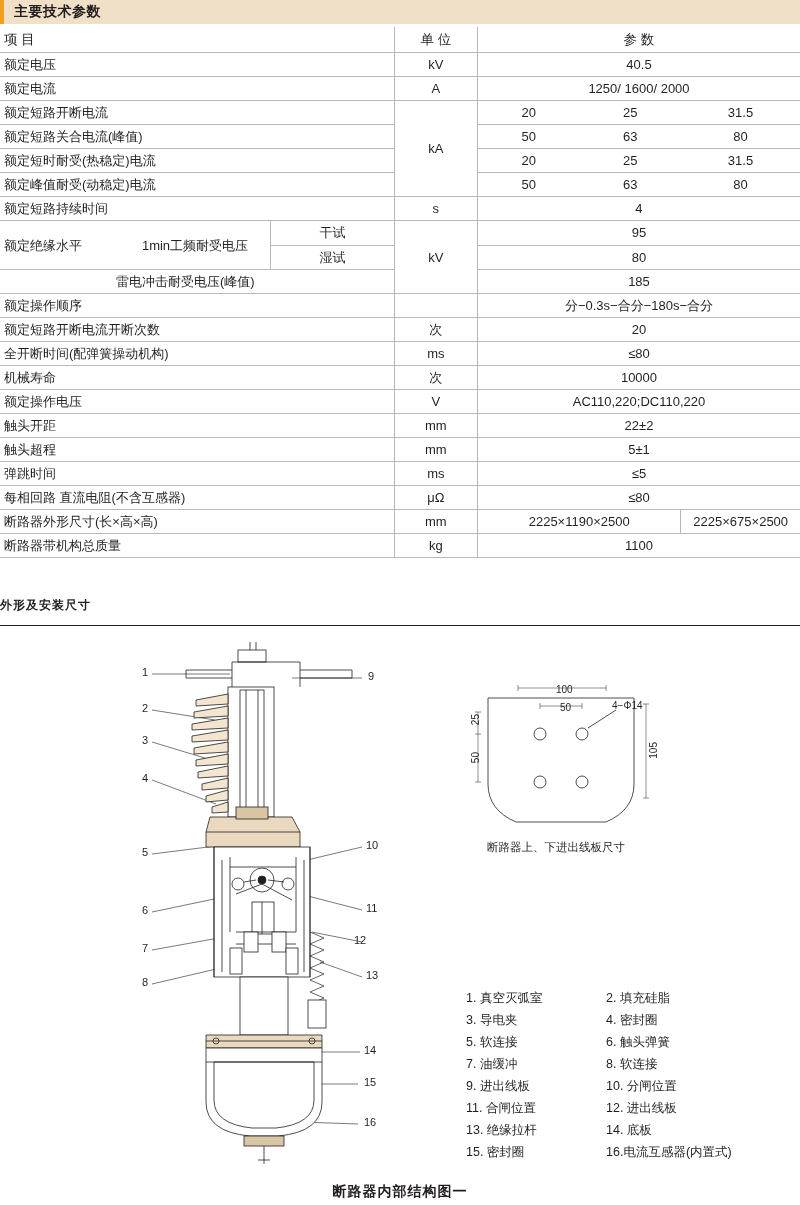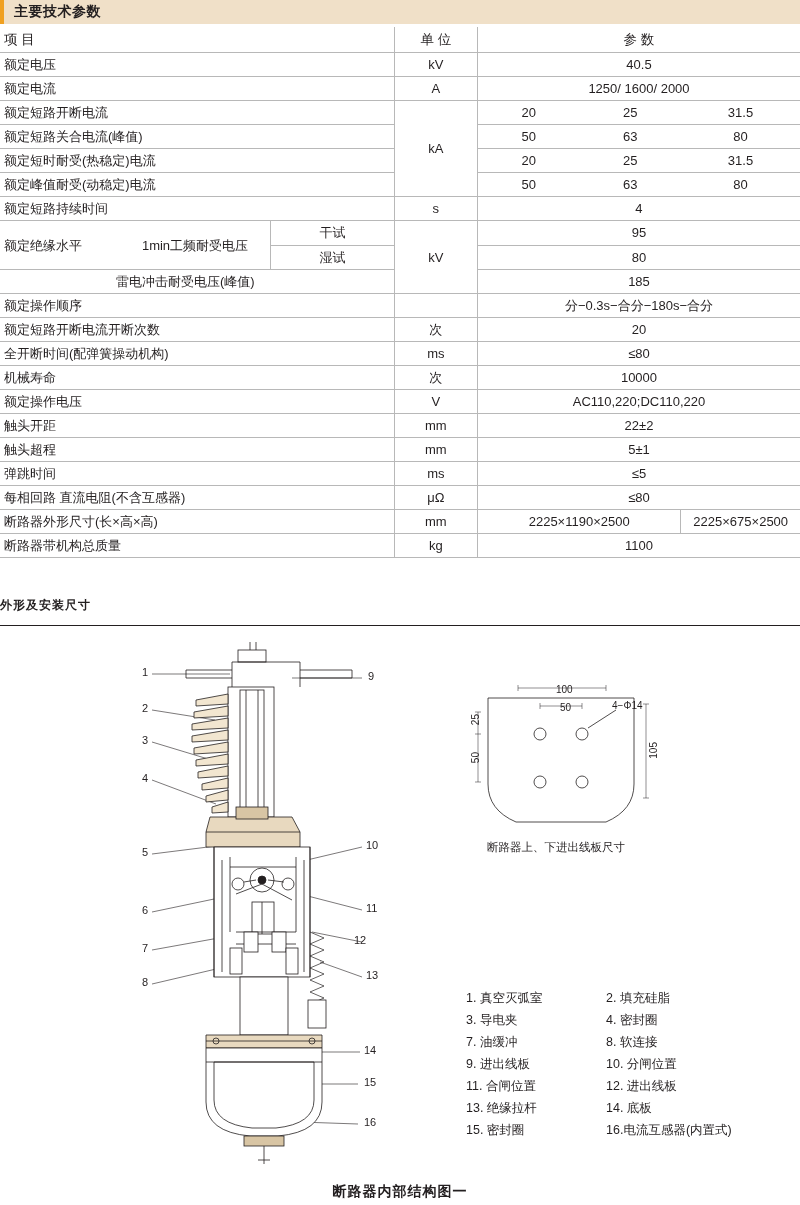--- a/index.html
+++ b/index.html
@@ -454,20 +454,24 @@
     <div class="legend">
       <div class="row">
         <div class="cell">1. 真空灭弧室</div>
         <div class="cell">2. 填充硅脂</div>
       </div>
       <div class="row">
         <div class="cell">3. 导电夹</div>
         <div class="cell">4. 密封圈</div>
       </div>
       <div class="row">
+        <div class="cell">5. 软连接</div>
+        <div class="cell">6. 触头弹簧</div>
+      </div>
+      <div class="row">
         <div class="cell">7. 油缓冲</div>
         <div class="cell">8. 软连接</div>
       </div>
       <div class="row">
         <div class="cell">9. 进出线板</div>
         <div class="cell">10. 分闸位置</div>
       </div>
       <div class="row">
         <div class="cell">11. 合闸位置</div>
         <div class="cell">12. 进出线板</div>

